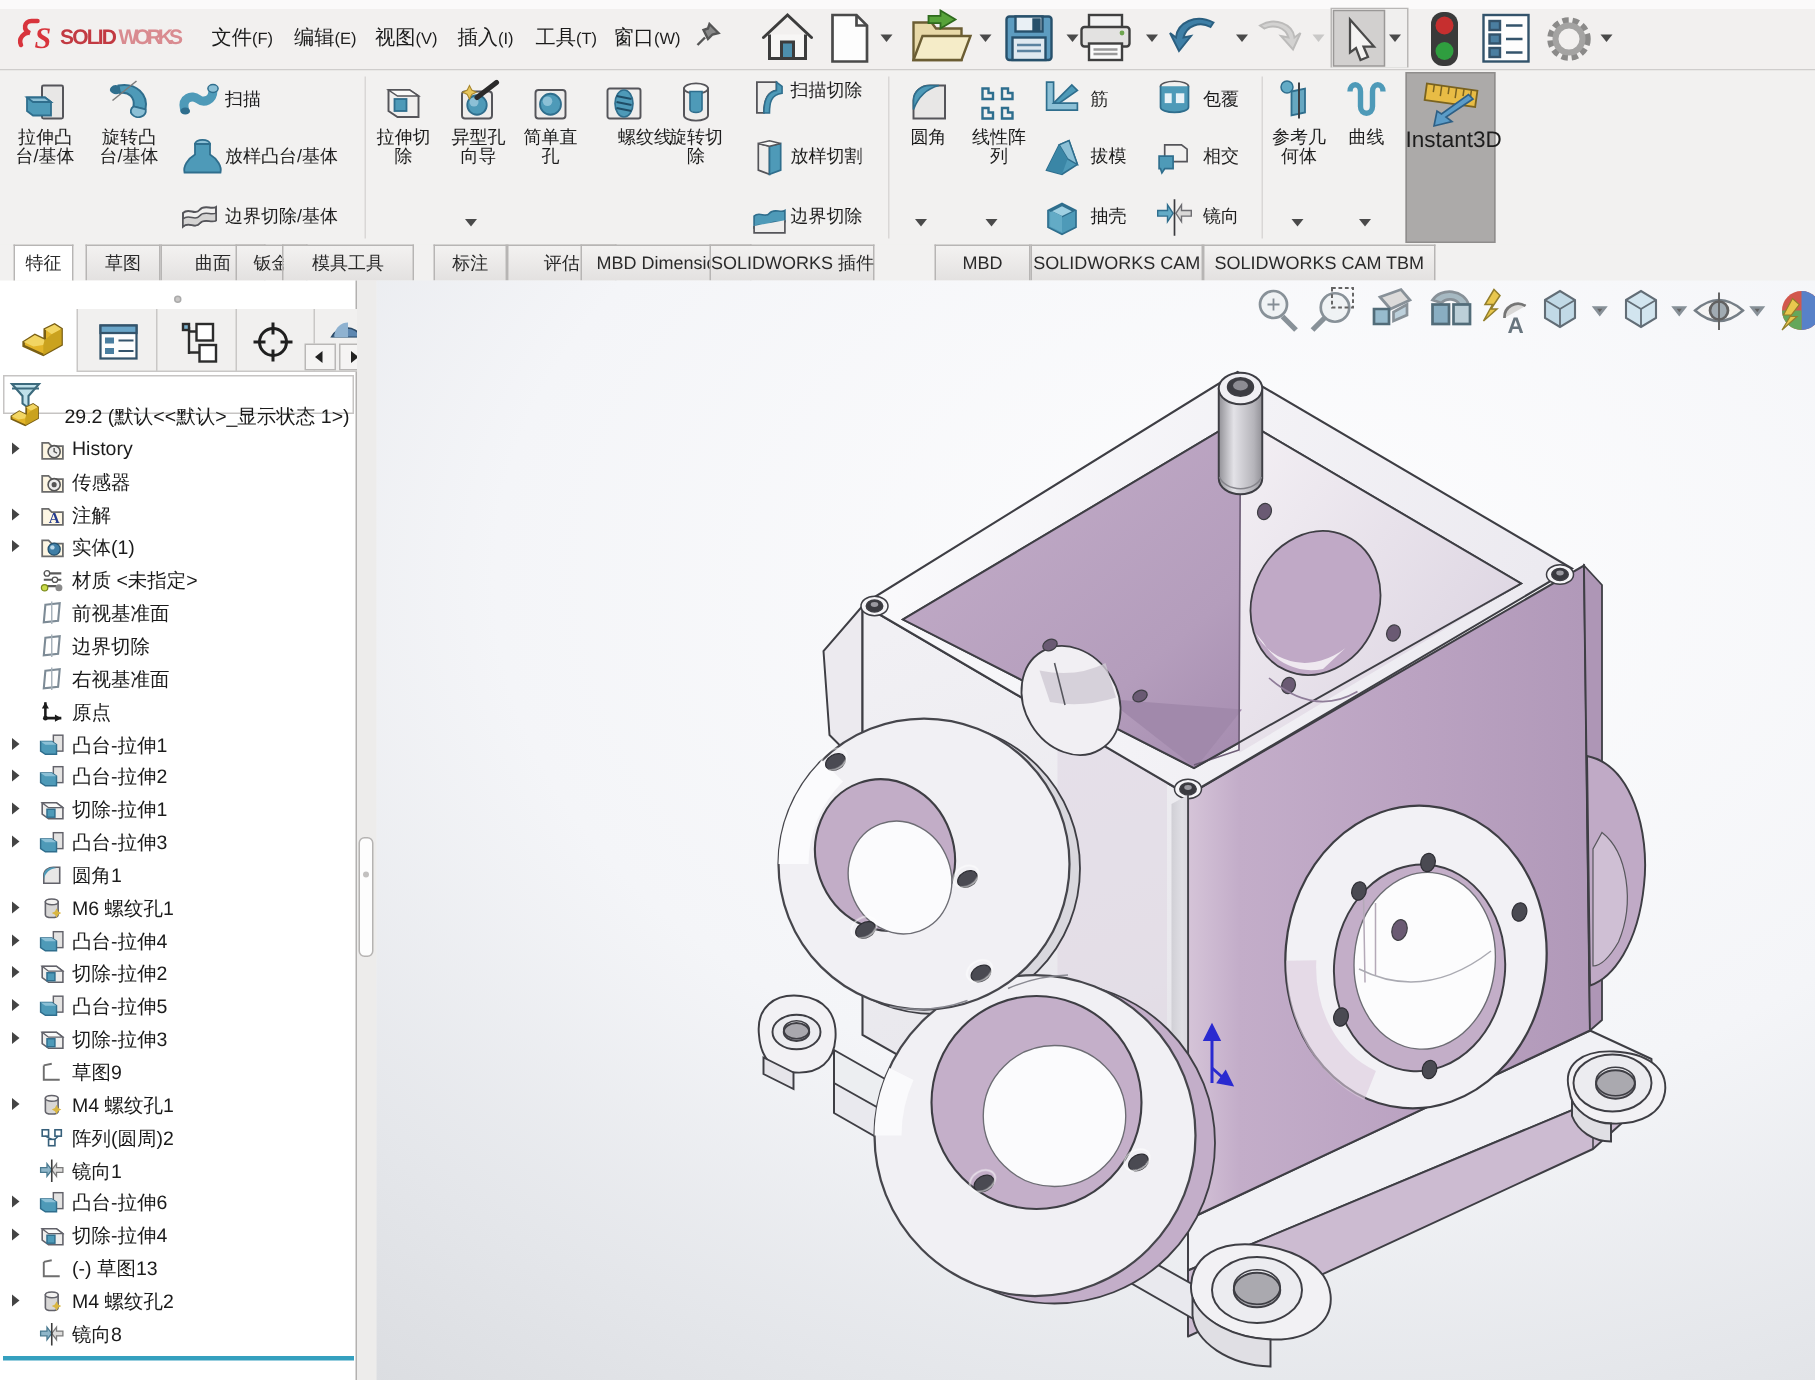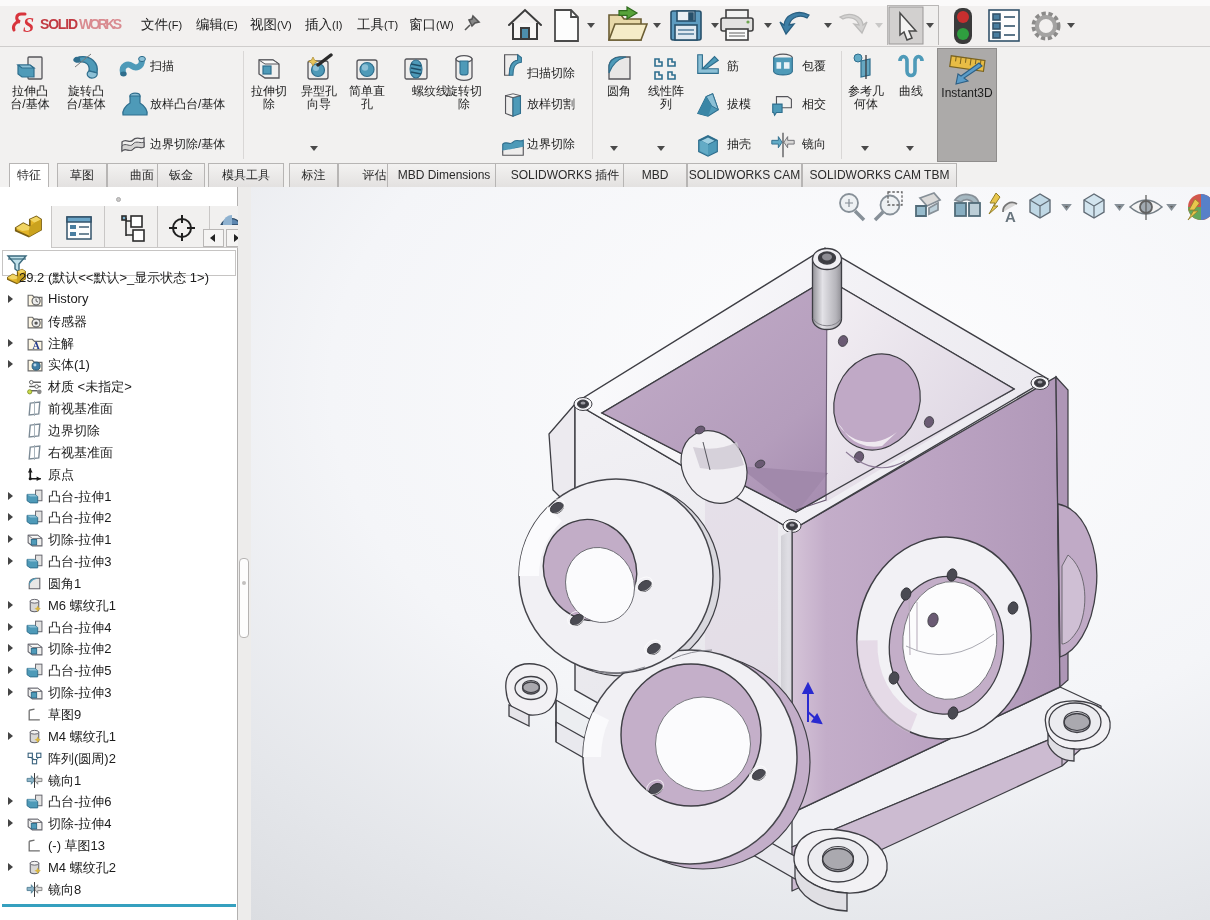--- a/index.html
+++ b/index.html
@@ -286,21 +286,21 @@
     </svg>
 <div class="rlbl" style="left:400px;top:38px;width:60px">螺纹线</div>
 <svg class="abs" style="left:449px;top:6px" width="30" height="30" viewBox="0 0 30 30">
       <use href="#sy-revc"></use>
     </svg>
 <div class="rlbl" style="left:434px;top:38px;width:60px">旋转切<br>除</div>
 <div class="dropv" style="left:310px;top:99px"></div>
 <svg class="abs" style="left:499px;top:4px" width="28" height="28" viewBox="0 0 30 30">
       <use href="#sy-sweepc"></use>
     </svg>
-<div class="rlbl" style="left:527px;top:20px">扫描切除</div>
+<div class="rlbl" style="left:527px;top:7px">扫描切除</div>
 <svg class="abs" style="left:499px;top:44px" width="28" height="28" viewBox="0 0 30 30">
       <use href="#sy-loftc"></use>
     </svg>
 <div class="rlbl" style="left:527px;top:51px">放样切割</div>
 <svg class="abs" style="left:499px;top:84px" width="28" height="28" viewBox="0 0 30 30">
       <use href="#sy-boundc"></use>
     </svg>
 <div class="rlbl" style="left:527px;top:91px">边界切除</div>
 <div class="rsep" style="left:592px"></div>
 
@@ -359,32 +359,32 @@
           <line x1="11" y1="4" x2="11" y2="9"></line>
           <line x1="16" y1="4" x2="16" y2="11"></line>
           <line x1="21" y1="4" x2="21" y2="9"></line>
           <line x1="26" y1="4" x2="26" y2="11"></line>
           <line x1="31" y1="4" x2="31" y2="9"></line>
           <line x1="36" y1="4" x2="36" y2="11"></line>
         </g>
       </g>
 <path d="M38 12 L20 24 L24 27 L12 30 L14 20 L17 22 L35 9 Z" fill="#5b9cc8" stroke="#2d5f85" stroke-width="1.1"></path>
 </svg>
-<div class="rlbl" style="left:937px;top:40px;width:60px;font-size:12px">Instant3D</div>
+<div class="rlbl" style="left:937px;top:40px;width:60px;font-size:15px">Instant3D</div>
 </div>
 <div id="tabs">
 <div class="tab act" style="left:9px;width:40px">特征</div>
 <div class="tab" style="left:57px;width:50px">草图</div>
 <div class="tab" style="left:107px;width:70px">曲面</div>
 <div class="tab" style="left:157px;width:48px">钣金</div>
-<div class="tab" style="left:208px;width:76px">模具工具</div>
+<div class="tab" style="left:188px;width:88px">模具工具</div>
 <div class="tab" style="left:289px;width:49px">标注</div>
 <div class="tab" style="left:338px;width:73px">评估</div>
 <div class="tab" style="left:387px;width:114px">MBD Dimensions</div>
-<div class="tab" style="left:495px;width:140px">SOLIDWORKS 插件</div>
+<div class="tab" style="left:473px;width:110px">SOLIDWORKS 插件</div>
 <div class="tab" style="left:623px;width:64px">MBD</div>
 <div class="tab" style="left:687px;width:115px">SOLIDWORKS CAM</div>
 <div class="tab" style="left:802px;width:155px">SOLIDWORKS CAM TBM</div>
 </div>
 <div id="leftpanel">
 <svg width="0" height="0" style="position:absolute">
       <defs>
 <g id="t-fold">
           <path d="M2 4 L6 4 L8 6 L15 6 L15 14 L2 14 Z" fill="#fdf6e3" stroke="#6b6b6b" stroke-width="1.1"></path>
         </g>
@@ -497,21 +497,21 @@
 <div class="abs" style="left:2px;top:63px;width:234px;height:26px;background:#fff;border:1px solid #c6c4c3">
  <svg class="abs" style="left:3px;top:2px" width="22" height="22" viewBox="0 0 22 22">
         <path d="M2 3 L20 3 L13 11 L13 19 L9 16 L9 11 Z" fill="#bfe0ea" stroke="#3c6a7d" stroke-width="1.4"></path>
         <line x1="2" y1="6" x2="20" y2="6" stroke="#3c6a7d" stroke-width="1.2"></line>
       </svg>
 </div>
 <div id="treebox">
 <svg class="abs" style="left:5px;top:80px" width="21" height="21" viewBox="0 0 16 16">
         <use href="#t-part"></use>
       </svg>
-<div class="tree" style="left:19px;top:82px">29.2  (默认&lt;&lt;默认&gt;_显示状态 1&gt;)</div>
+<div class="tree" style="left:43px;top:82px">29.2  (默认&lt;&lt;默认&gt;_显示状态 1&gt;)</div>
 <div class="tri" style="left:8px;top:108px"></div>
 <svg class="abs" style="left:26px;top:104px" width="17" height="17" viewBox="0 0 16 16">
         <use href="#t-fold"></use>
         <circle cx="9.5" cy="9.5" r="3.8" fill="#ececec" stroke="#555" stroke-width="1"></circle>
         <path d="M9.5 7.2 L9.5 9.5 L11.3 10.4" stroke="#555" stroke-width="0.9" fill="none"></path>
       </svg>
 <div class="tree" style="left:48px;top:104px">History</div>
 <svg class="abs" style="left:26px;top:126px" width="17" height="17" viewBox="0 0 16 16">
         <use href="#t-fold"></use>
         <circle cx="9.5" cy="9.5" r="3.8" fill="#ececec" stroke="#555" stroke-width="1"></circle>

